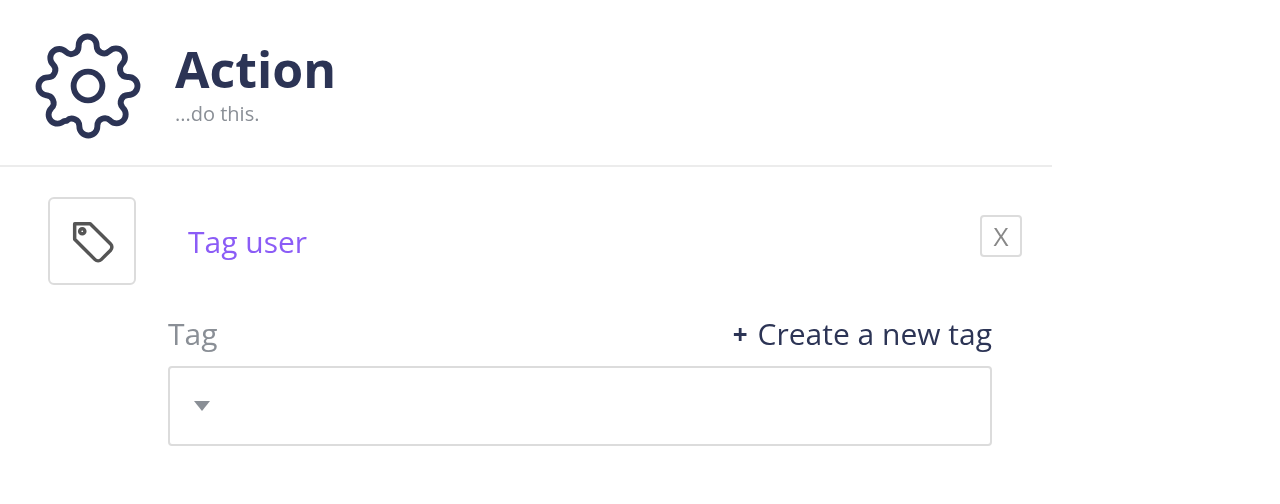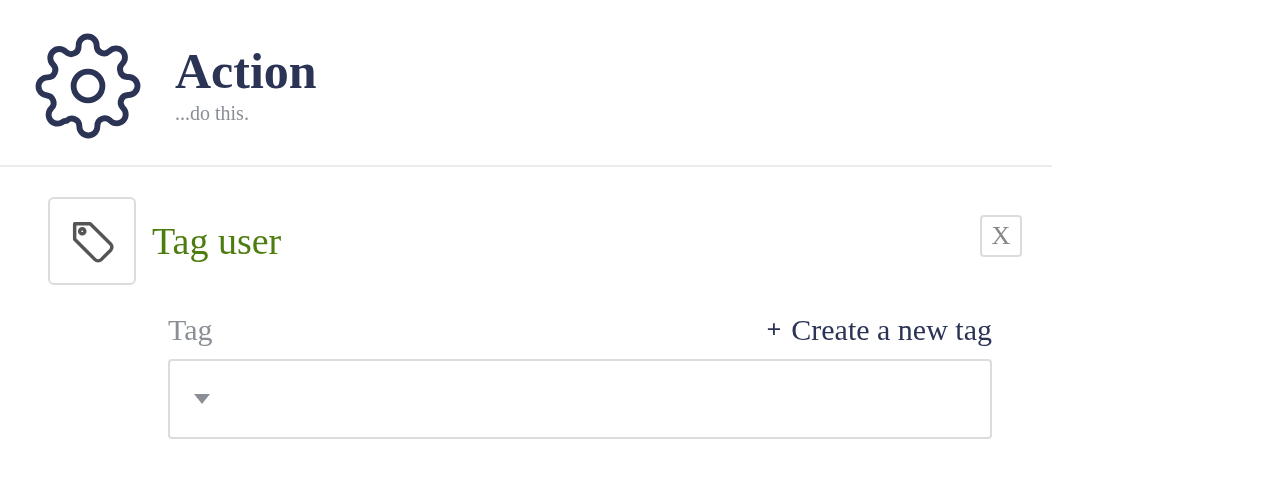--- a/index.html
+++ b/index.html
@@ -3,21 +3,21 @@
 <meta charset="utf-8">
 <style>
   * { box-sizing: border-box; }
   html, body {
     margin: 0; padding: 0;
     font-family: "Open Sans", "Helvetica Neue", Arial, sans-serif;
     color: #555;
     background: #fff;
     width: 1280px;
   }
-  .container { width: 1052px; font-family: Liberation Serif, serif; }
+  .container { width: 1052px; }
   .header {
     display: flex;
     align-items: center;
     padding: 28px 30px 22px 30px;
     border-bottom: 2px solid #ececec;
   }
   .header-icon {
     width: 115px; height: 115px;
     display:flex; align-items:center; justify-content:center;
     flex-shrink:0;
@@ -34,21 +34,21 @@
   .action-block { padding: 30px 30px 0 48px; position:relative; }
   .action-row { display:flex; align-items:center; margin-bottom: 28px; }
   .action-icon-box {
     width:88px; height:88px;
     border: 2px solid #dcdcdc; border-radius:6px;
     display:flex; align-items:center; justify-content:center;
     flex-shrink:0;
   }
   .action-text { margin-left: 16px; }
   .action-title { font-size: 30px; font-weight:700; color:#5a5a5a; }
-  .action-sub { font-size: 38px; color:#4d7c0f; }
+  .action-sub { font-size: 30px; color:#8b5cf6;margin-left:36px; }
   .close-btn {
     position:absolute; right: 30px; top: 48px;
     width:42px; height:42px; border:2px solid #dcdcdc; border-radius:4px;
     display:flex; align-items:center; justify-content:center;
     font-size:26px; color:#888; background:#fff; cursor:pointer;
     font-family: inherit;
   }
 
   .field-block { margin-left: 120px; margin-right:30px; }
   .field-header { display:flex; justify-content:space-between; align-items:center; margin-bottom:12px;}

